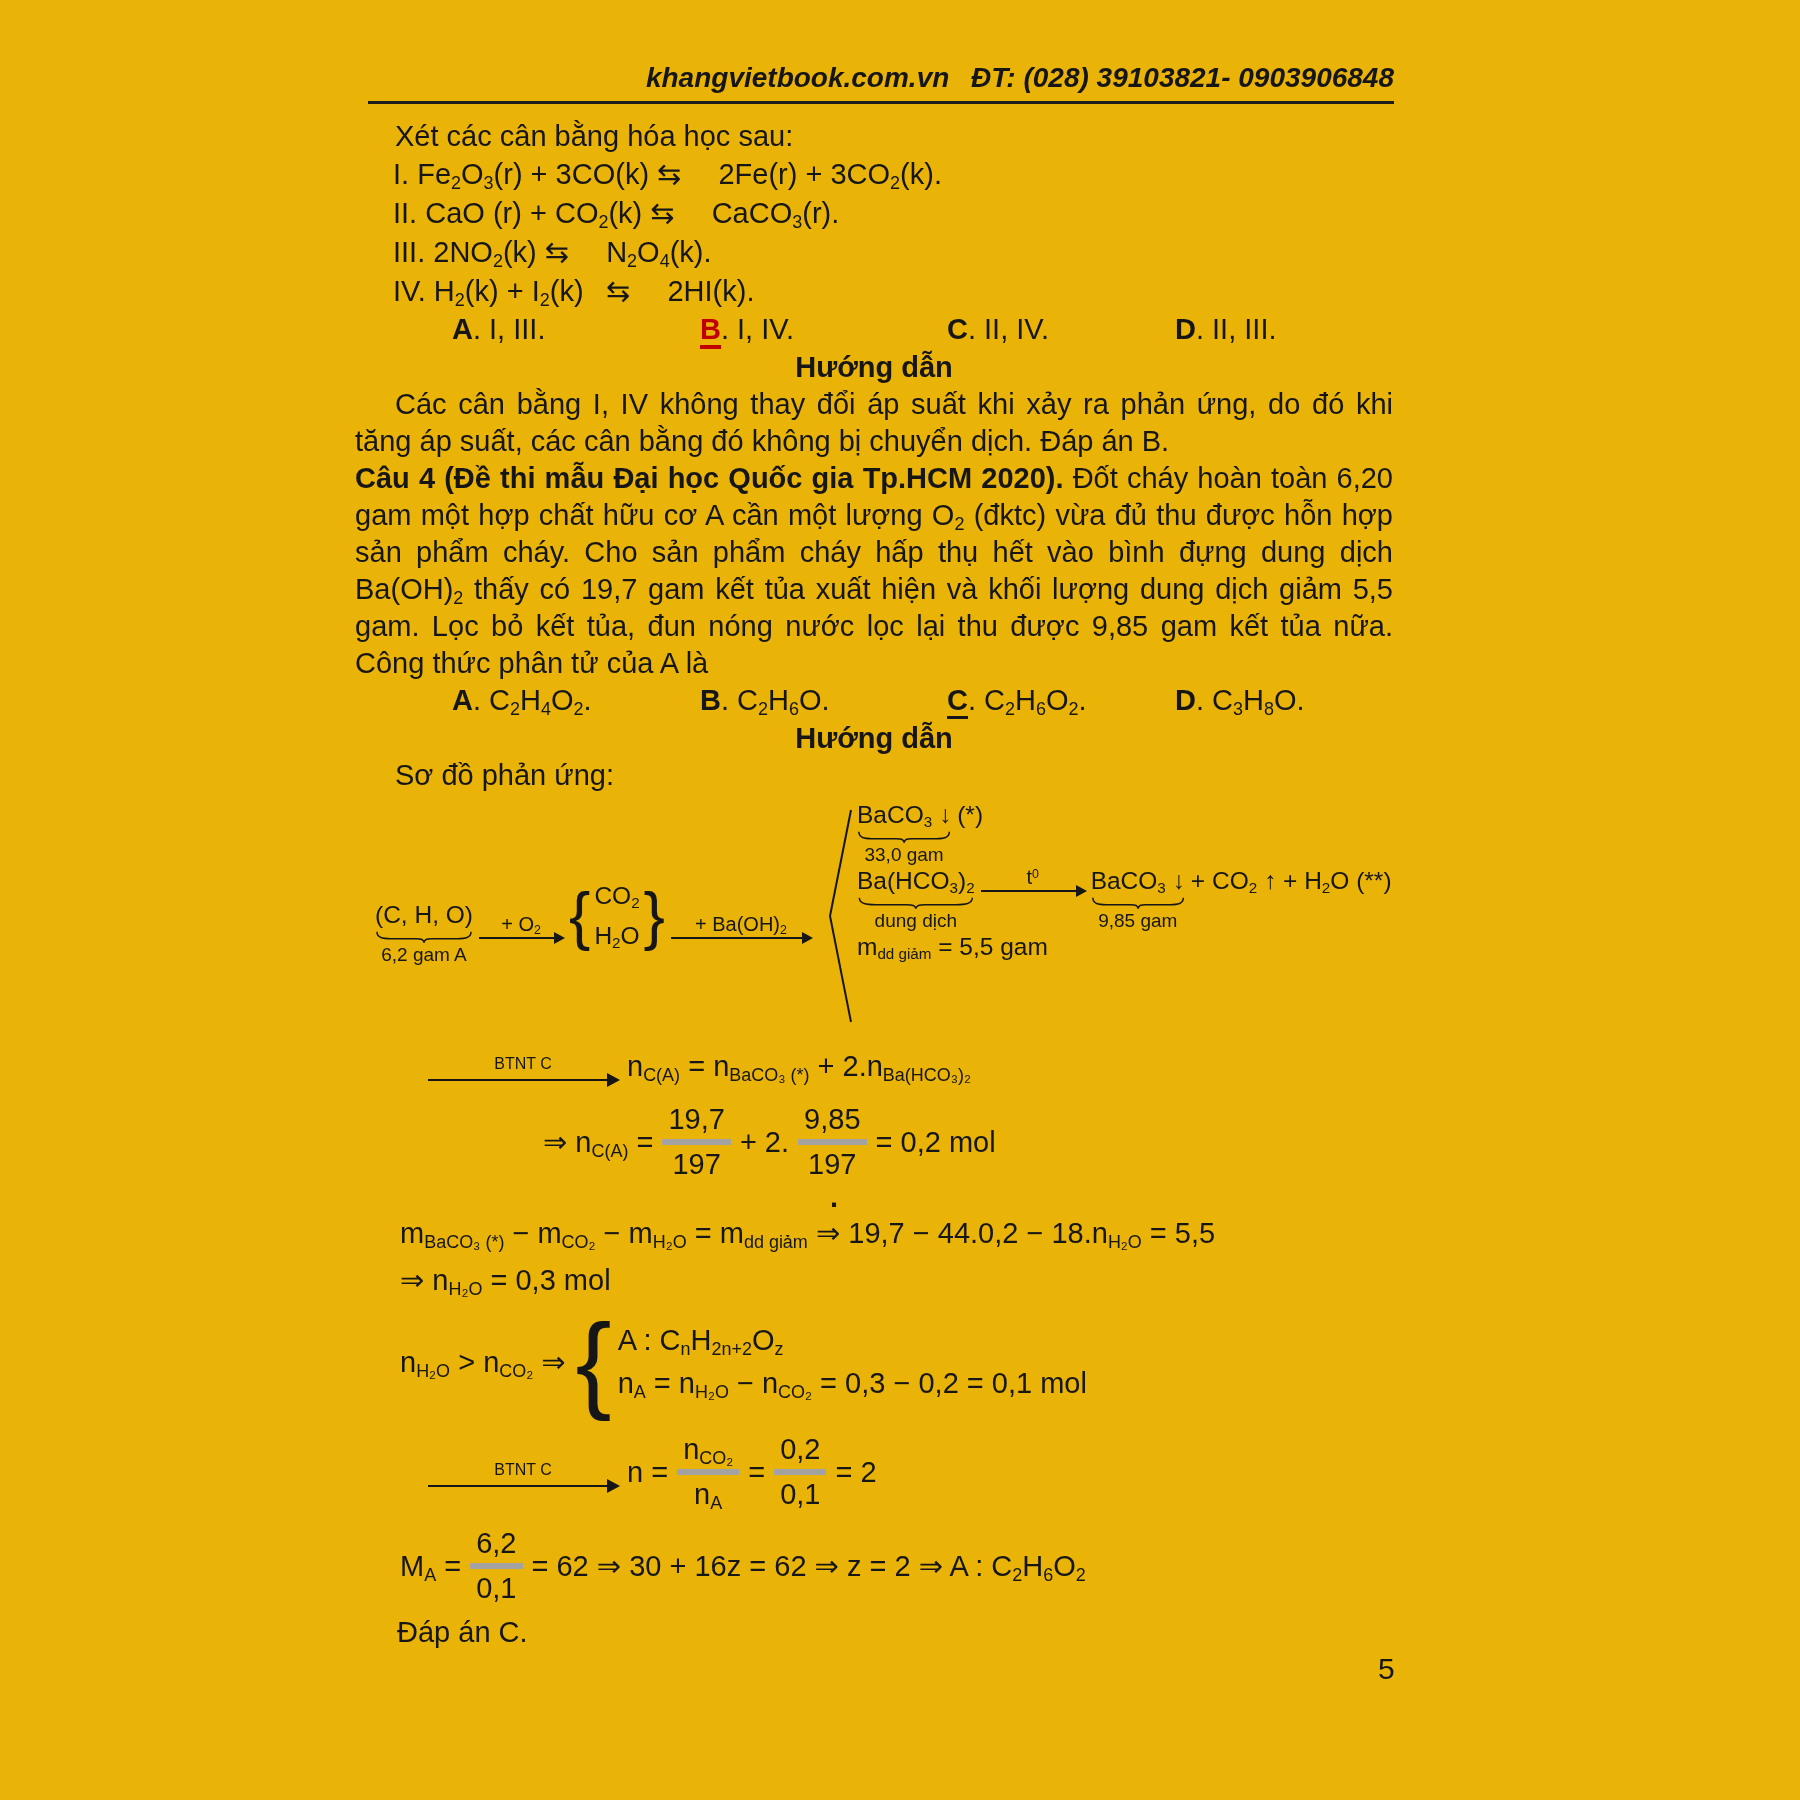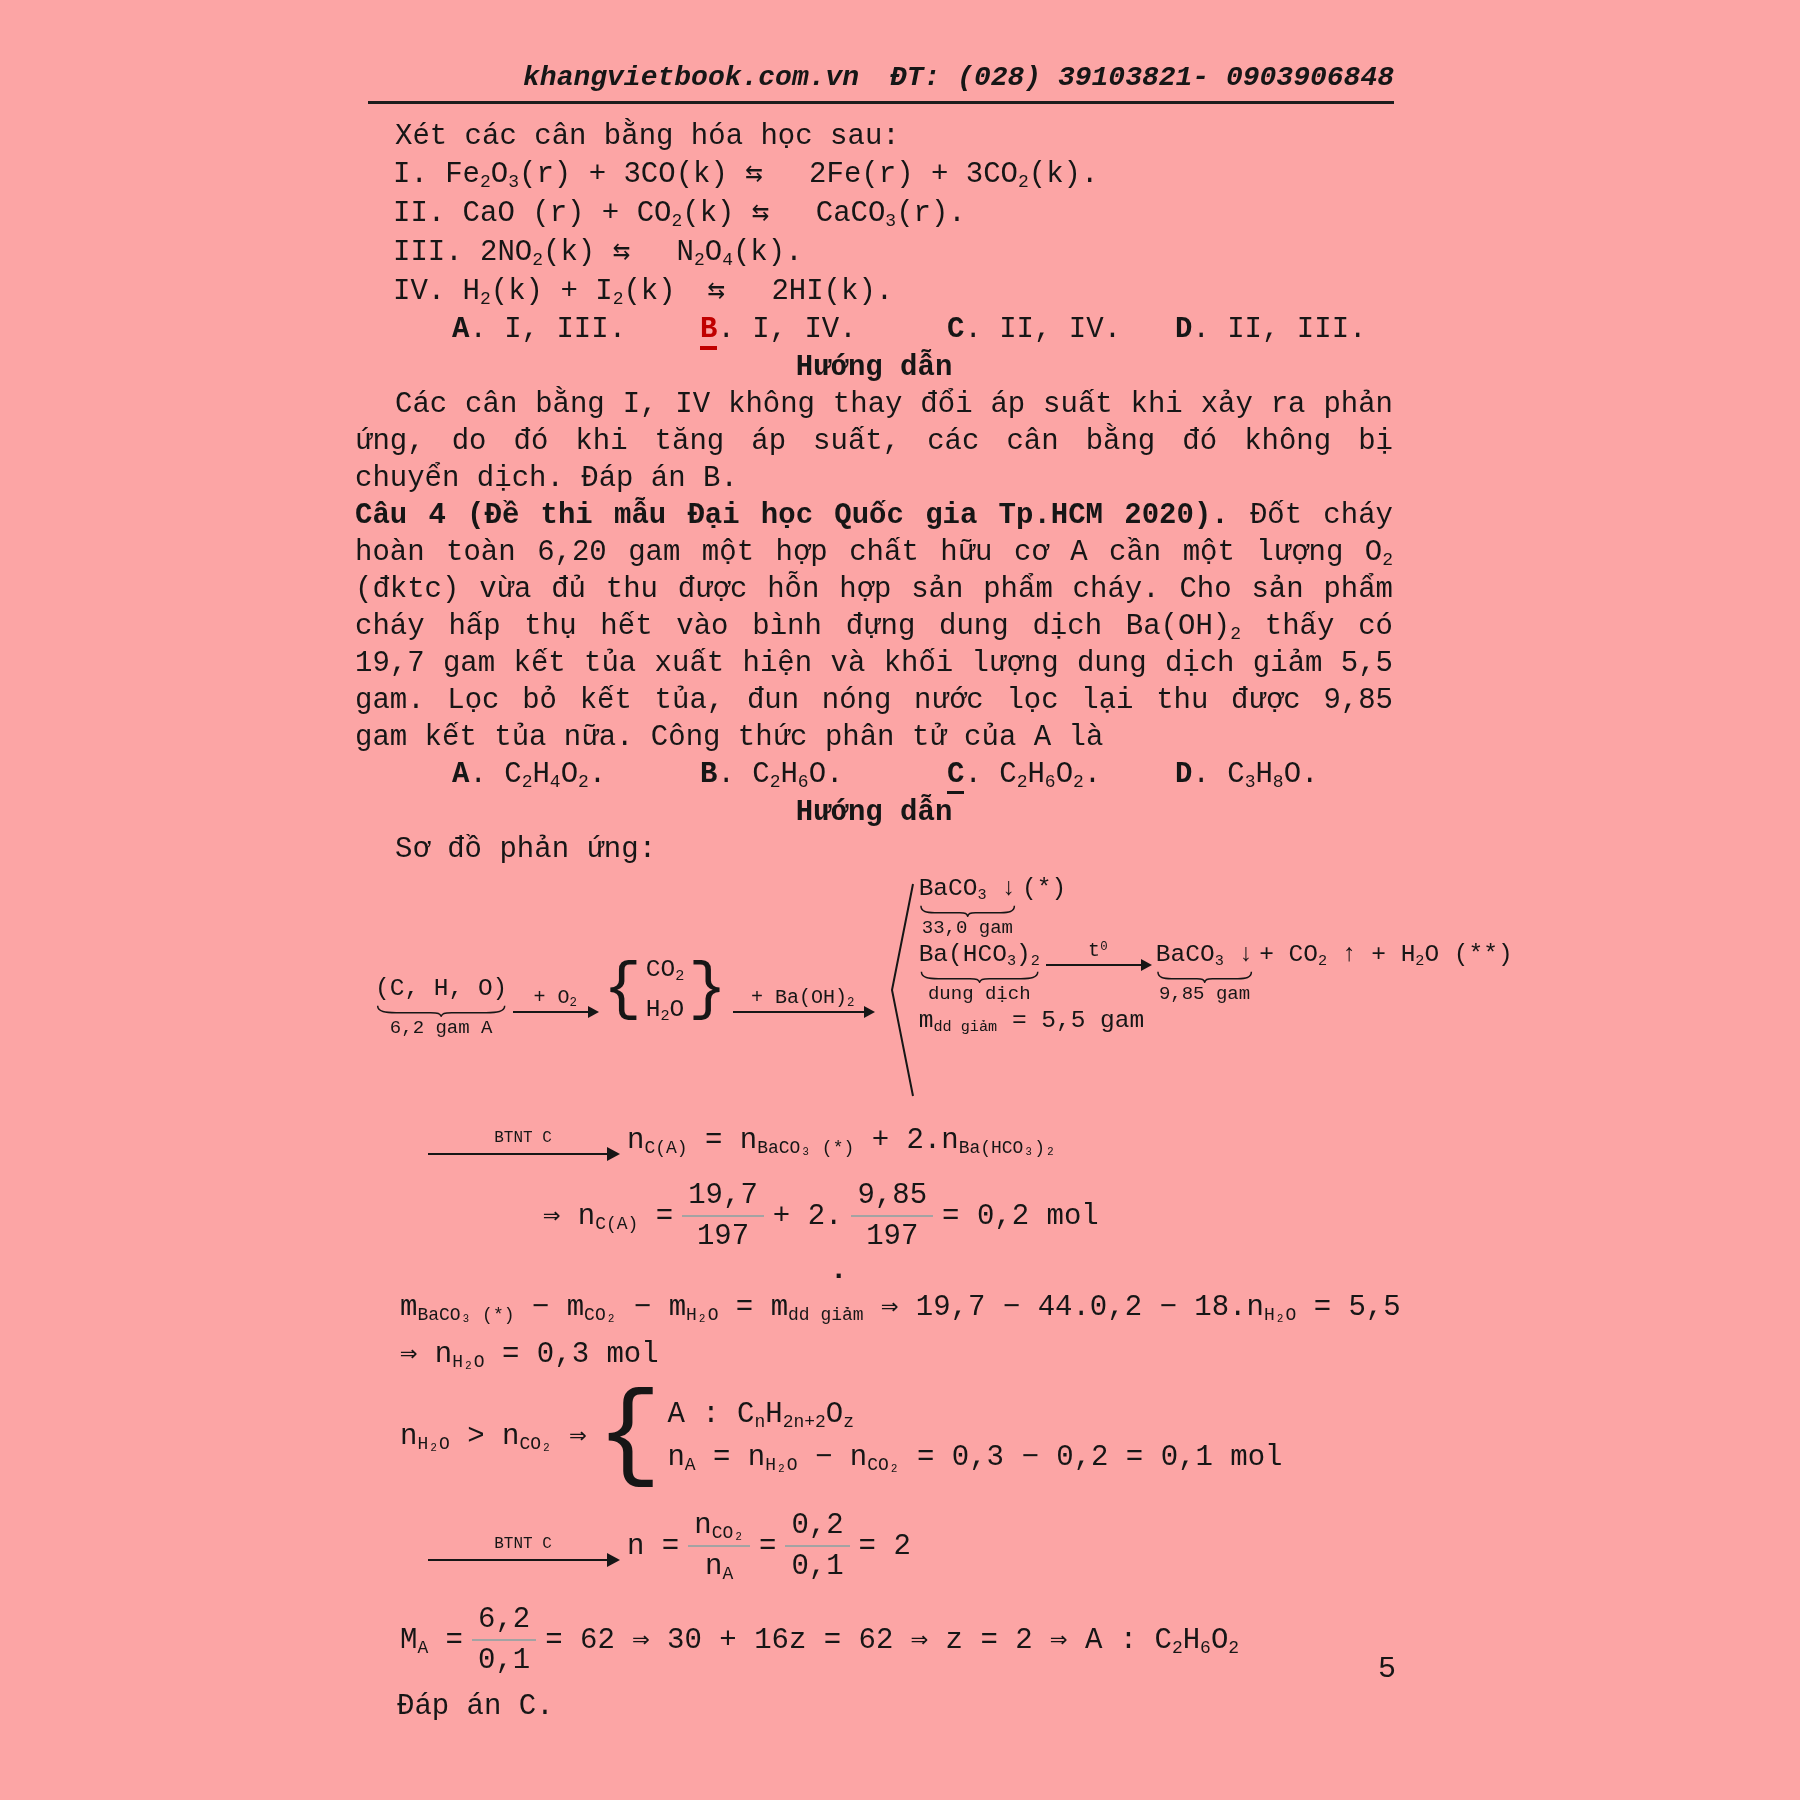--- a/index.html
+++ b/index.html
@@ -1,17 +1,17 @@
 <!DOCTYPE html>
 <html><head>
 <meta charset="utf-8">
 <style>
   html,body{margin:0;padding:0;background:#ffffff;}
-  .page{position:relative;width:1800px;height:1800px;background:#fca5a5;overflow:hidden;
-        font-family:Liberation Mono, monospace;color:#161616;}
+  .page{position:relative;width:1800px;height:1800px;background:#eab308;overflow:hidden;
+        font-family:Liberation Sans, sans-serif;color:#161616;}
   .hdr{position:absolute;top:62px;left:355px;width:1039px;text-align:right;
        font-style:italic;font-weight:bold;font-size:28px;}
   .rule{position:absolute;top:101px;left:368px;width:1026px;border-top:3px solid #1d1d1d;}
   .content{position:absolute;left:355px;top:118px;width:1038px;font-size:29px;line-height:37px;}
   p{margin:0;}
   .qtitle{font-weight:bold;}
   .ind{text-indent:40px;}
   .eq{padding-left:38px;line-height:39px;}
   .qline{text-indent:40px;}
   .para{text-align:justify;text-indent:40px;}
@@ -47,21 +47,21 @@
   .branches{display:flex;flex-direction:column;
             height:232px;align-items:flex-start;}
   .brow{display:flex;align-items:flex-start;}
   .brow .plain{white-space:nowrap;margin-left:6px;}
   .b2 .harrow{margin-top:4px;}
   
   .mline{display:flex;align-items:center;text-align:left;}
   .mtext{white-space:nowrap;}
   .gap>*{margin-right:9px;}
   .fr{display:inline-flex;flex-direction:column;align-items:center;vertical-align:middle;}
-  .fr .n{display:block;padding:0 6px 1px 6px;border-bottom:2px solid #a3a3a3;white-space:nowrap;}
+  .fr .n{display:block;padding:0 6px 1px 6px;border-bottom:6px solid #a3a3a3;white-space:nowrap;}
   .fr .d{display:block;padding-top:1px;white-space:nowrap;}
   .barrow{display:inline-flex;flex-direction:column;align-items:center;width:190px;}
   .barrow .al{font-size:16px;line-height:24px;margin-bottom:3px;}
   .barrow .sh{position:relative;width:100%;height:2px;background:#161616;}
   .barrow .sh::after{content:"";position:absolute;right:-2px;top:-6px;width:0;height:0;
       border-top:7px solid transparent;border-bottom:7px solid transparent;border-left:13px solid #161616;}
   .sysbrace{font-size:108px;line-height:1;font-weight:400;margin:0 6px 0 10px;}
   .syscol{display:flex;flex-direction:column;gap:6px;text-align:left;}
   .dotline{height:14px;padding-left:475px;line-height:10px;font-weight:bold;}
   .l1{padding-left:73px;height:52px;margin-top:6px;}

